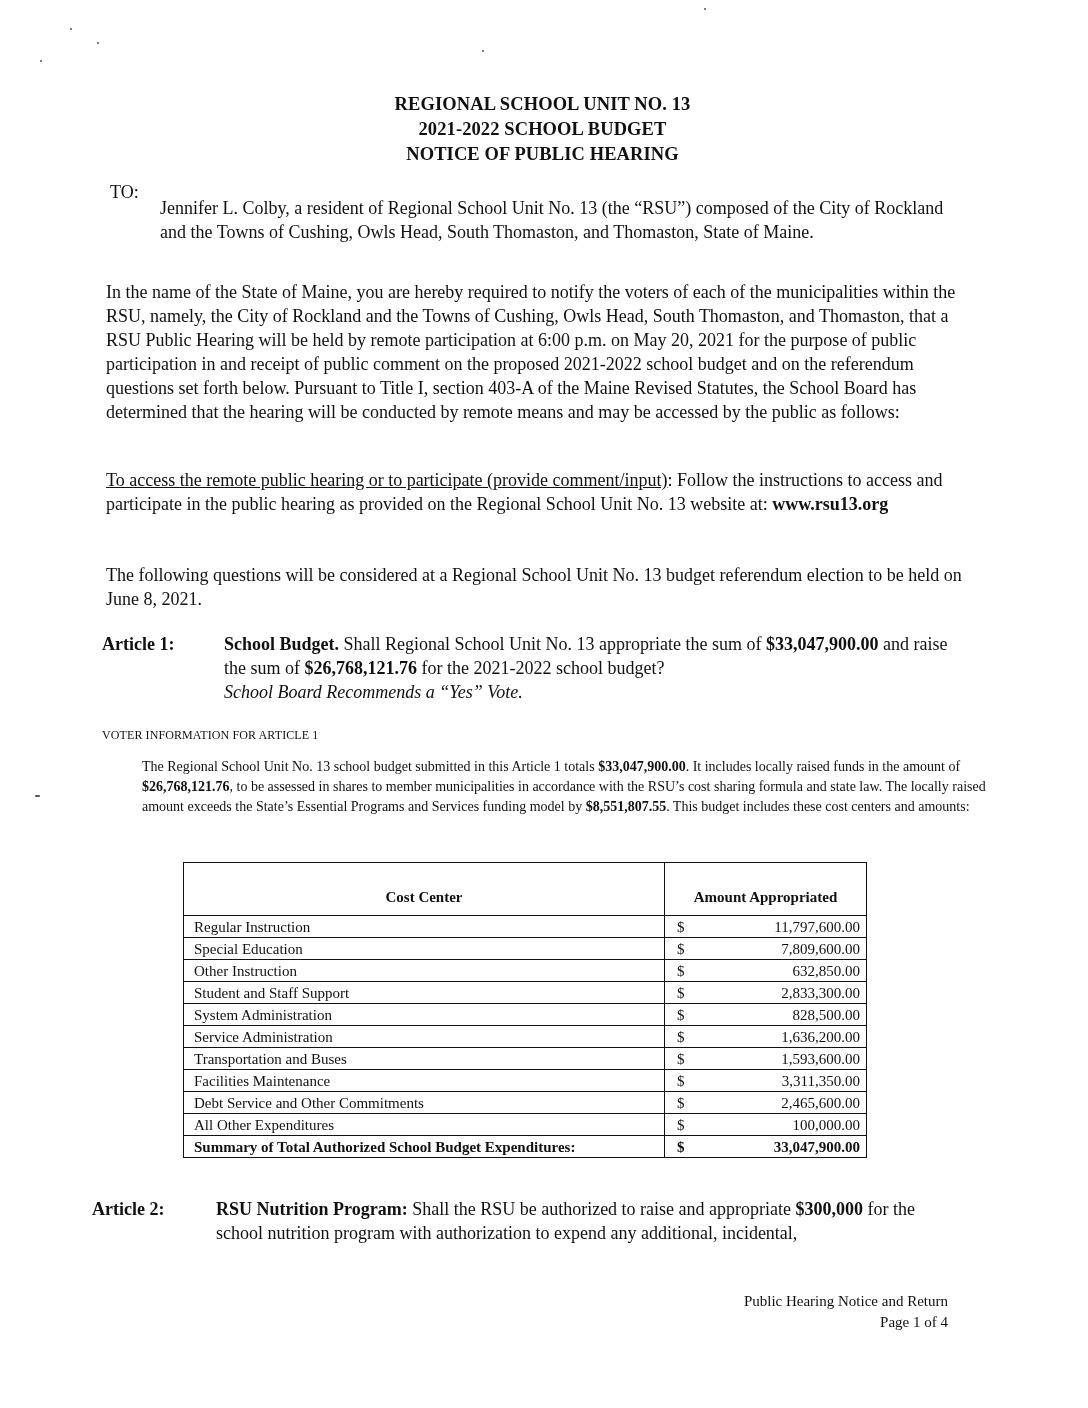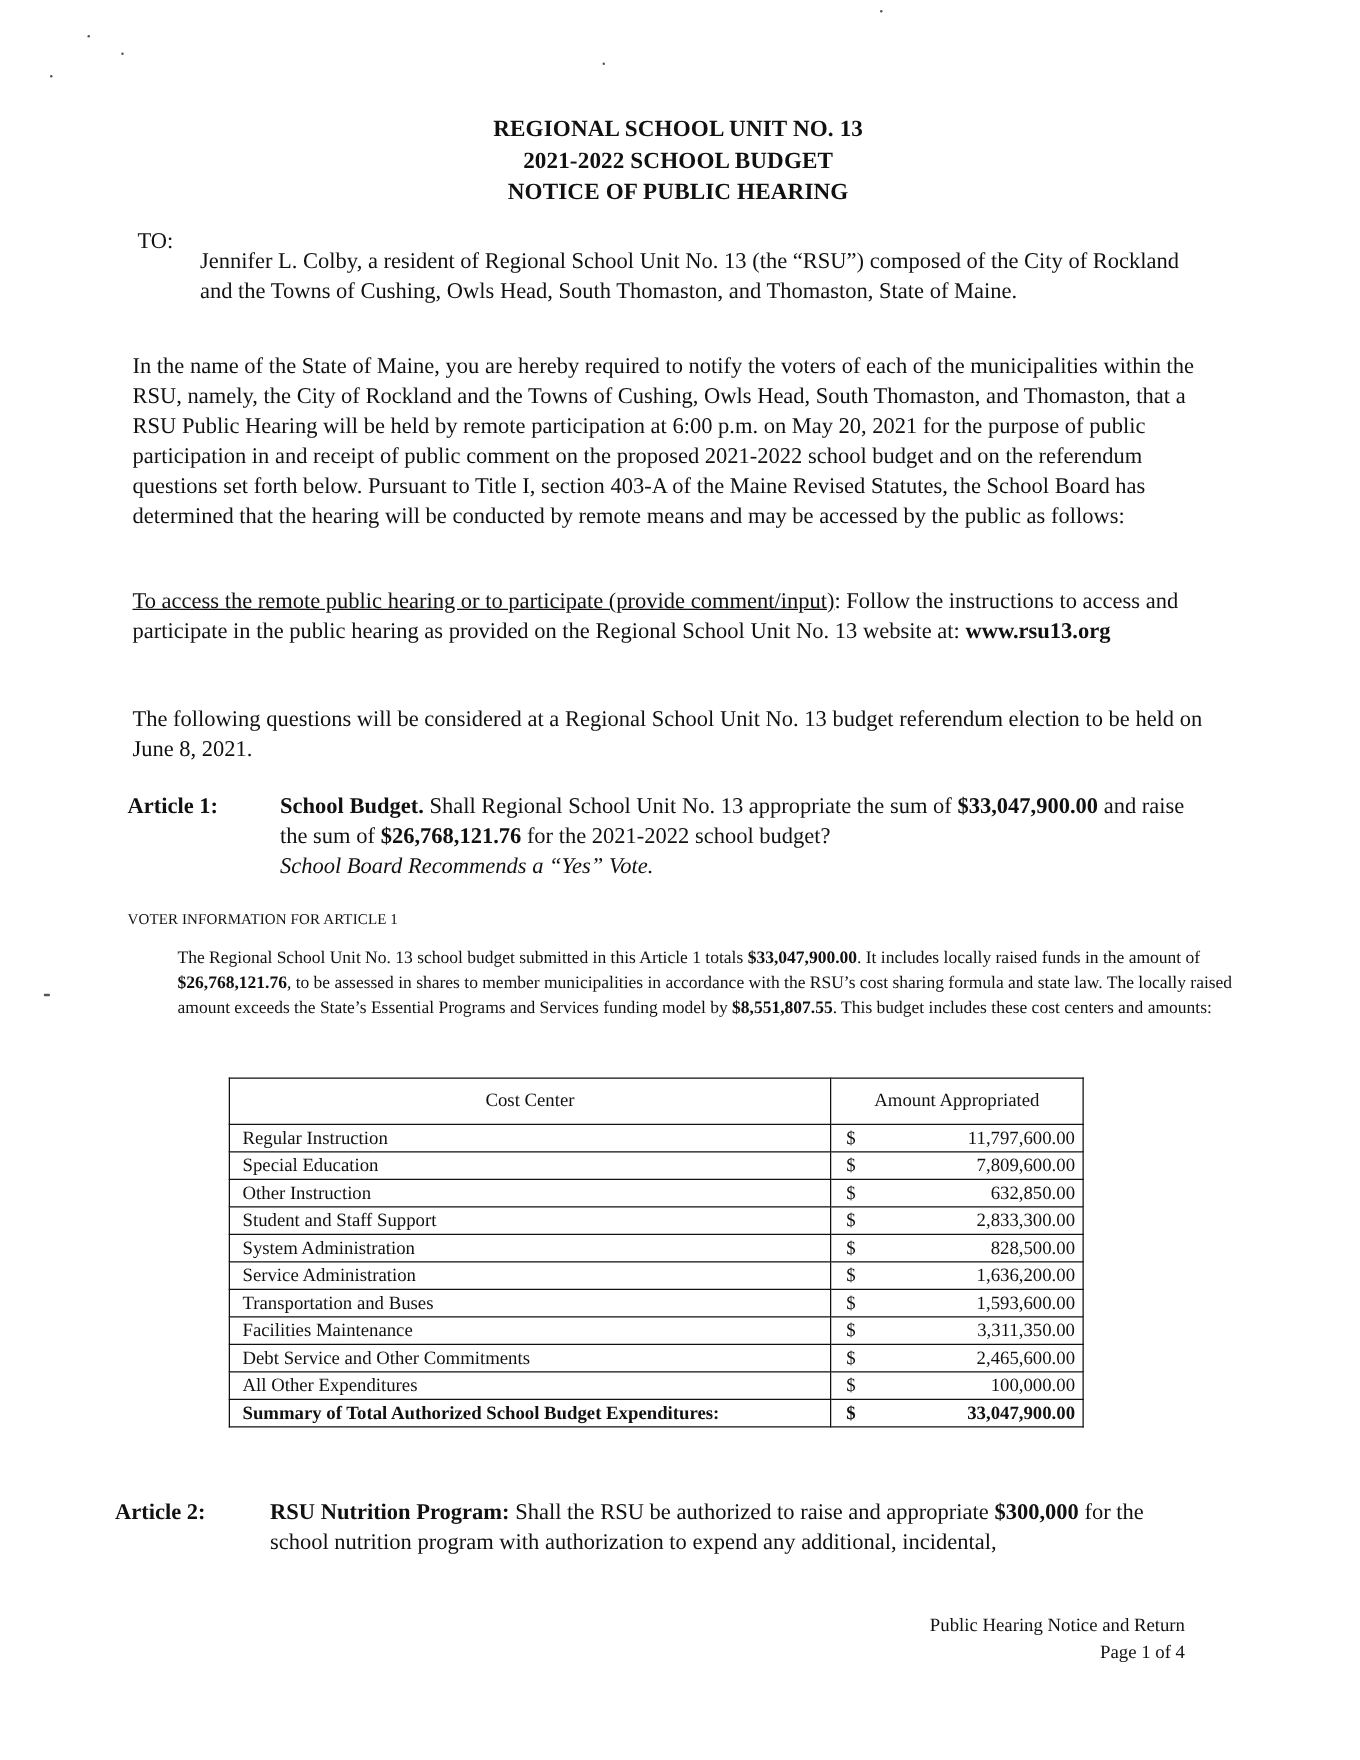--- a/index.html
+++ b/index.html
@@ -104,24 +104,24 @@
       border-collapse: collapse;
       font-size: 15px;
     }
     table.budget th, table.budget td {
       border: 1.5px solid #111;
       padding: 0 6px;
       height: 21px;
       line-height: 20px;
     }
     table.budget th {
-      font-weight: normal;
+      font-weight: bold;
       height: 36px;
       vertical-align: middle;
-      padding-top: 0;
+      padding-top: 16px;
     }
     table.budget th.cc { text-align: center; width: 468px; }
     table.budget th.amt { text-align: center; }
     table.budget td.name { padding-left: 10px; }
     table.budget td.money {
       display: table-cell;
     }
     .money-inner {
       display: flex;
       justify-content: space-between;

